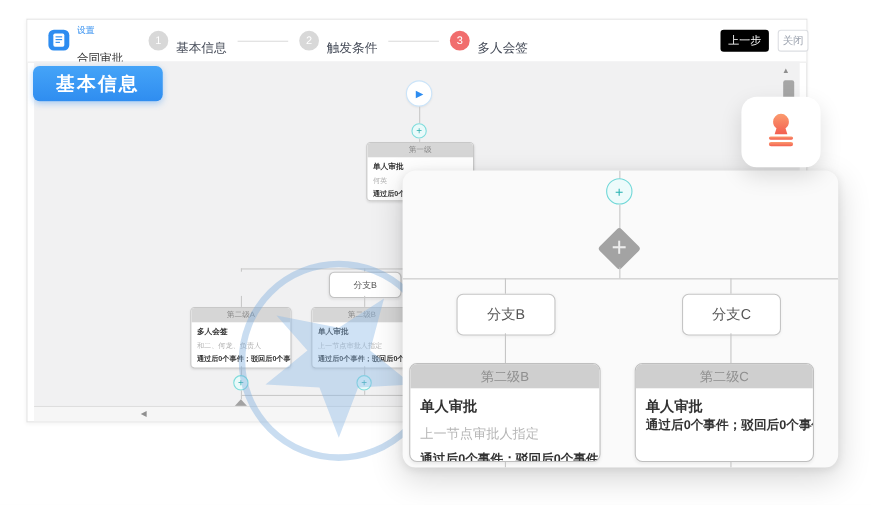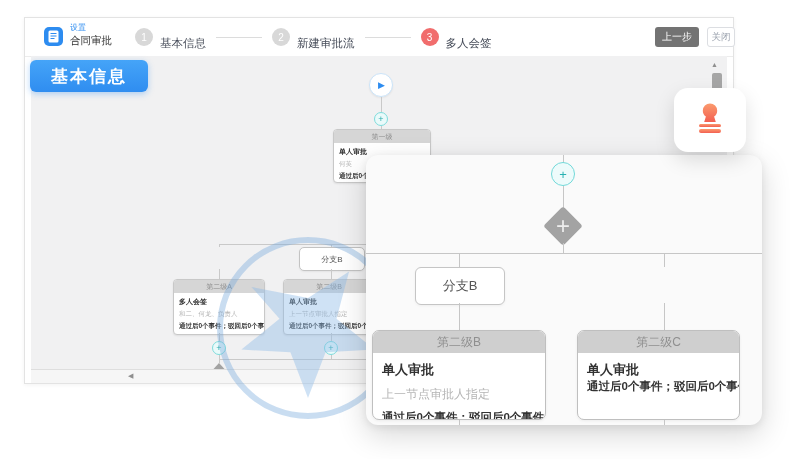--- a/index.html
+++ b/index.html
@@ -8,30 +8,30 @@
     background:#ffffff;font-family:"Liberation Sans",sans-serif;
     -webkit-font-smoothing:antialiased;
   }
   
   .window{position:absolute;left:24px;top:17px;width:708px;height:365px;
     background:#fff;border:1px solid #e3e3e3;box-shadow:0 1px 4px rgba(0,0,0,.05);z-index:1;}
   .topbar{position:absolute;top:0;left:0;right:0;height:38px;background:#fff;border-bottom:1px solid #ececec;}
   .app-icon{position:absolute;left:19px;top:9px;width:19px;height:19px;background:#2d8cf0;border-radius:5px;
     display:flex;align-items:center;justify-content:center;}
   .app-titles{position:absolute;left:45px;top:6px;line-height:1;}
-  .app-sub{font-size:8px;color:#2d8cf0;margin-bottom:3px;}
+  .app-sub{font-size:8px;color:#2d8cf0;margin-bottom:16px;}
   .app-title{font-size:10.5px;color:#333;}
   .steps{position:absolute;left:110px;top:0;height:38px;display:flex;align-items:center;}
   .step{display:flex;align-items:center;}
   .step-circle{width:18px;height:18px;border-radius:50%;background:#d8d8d8;color:#fff;font-size:10px;
     display:flex;align-items:center;justify-content:center;flex:none;}
   .step.active .step-circle{background:#f16d6d;}
   .step-label{font-size:11.5px;color:#464c59;margin-left:7px;white-space:nowrap;margin-top:12px;}
   .step-line{width:46px;height:1px;background:#dcdcdc;margin:0 10px;flex:none;}
-  .btn-prev{position:absolute;left:630px;top:9px;width:44px;height:20px;background:#737373;color:#fff;
+  .btn-prev{position:absolute;left:630px;top:9px;width:44px;height:20px;background:#000000;color:#fff;
     font-size:10px;border:none;border-radius:3px;font-family:inherit;cursor:pointer;}
   .btn-close{position:absolute;left:682px;top:9px;width:28px;height:20px;background:#fff;color:#9aa1ad;
     font-size:9.5px;border:1px solid #dcdee2;border-radius:3px;font-family:inherit;cursor:pointer;padding:0;}
   
   .canvas{position:absolute;left:6px;top:38px;width:696px;height:313px;background:#f1f1f2;overflow:hidden;}
   .vline{position:absolute;width:1px;background:#c9c9c9;}
   .hline{position:absolute;height:1px;background:#c9c9c9;}
   .play{position:absolute;left:338px;top:17px;width:24px;height:24px;border-radius:50%;background:#fff;
     border:1px solid #cbe4f9;box-shadow:0 1px 2px rgba(0,0,0,.06);display:flex;align-items:center;justify-content:center;
     color:#2d8cf0;font-size:9px;padding-left:1px;box-sizing:border-box;}
@@ -102,21 +102,21 @@
     </div>
 
     <div class="steps">
       <div class="step">
         <div class="step-circle">1</div>
         <div class="step-label">基本信息</div>
       </div>
       <div class="step-line"></div>
       <div class="step">
         <div class="step-circle">2</div>
-        <div class="step-label">新建审批流</div>
+        <div class="step-label">触发条件</div>
       </div>
       <div class="step-line"></div>
       <div class="step active">
         <div class="step-circle">3</div>
         <div class="step-label">多人会签</div>
       </div>
     </div>
 
     <button class="btn-prev">上一步</button>
     <button class="btn-close">关闭</button>
@@ -222,20 +222,21 @@
     <div class="diamond"></div>
     <div class="diamond-plus">+</div>
   </div>
 
   <div class="vline" style="left:197px;top:88px;height:10px;"></div>
   <div class="hline" style="left:0;top:98px;width:396px;"></div>
   <div class="vline" style="left:93px;top:98px;height:14px;"></div>
   <div class="vline" style="left:298px;top:98px;height:14px;"></div>
 
   <div class="panel-branch" style="left:49px;">分支B</div>
+  <div class="panel-branch" style="left:254px;">分支C</div>
 
   <div class="vline" style="left:93px;top:148px;height:27px;"></div>
   <div class="vline" style="left:298px;top:148px;height:27px;"></div>
 
   <div class="panel-card" style="left:6px;width:174px;">
     <div class="hd">第二级B</div>
     <div class="bd">
       <div class="t">单人审批</div>
       <div class="a">上一节点审批人指定</div>
       <div class="e">通过后0个事件；驳回后0个事件</div>

